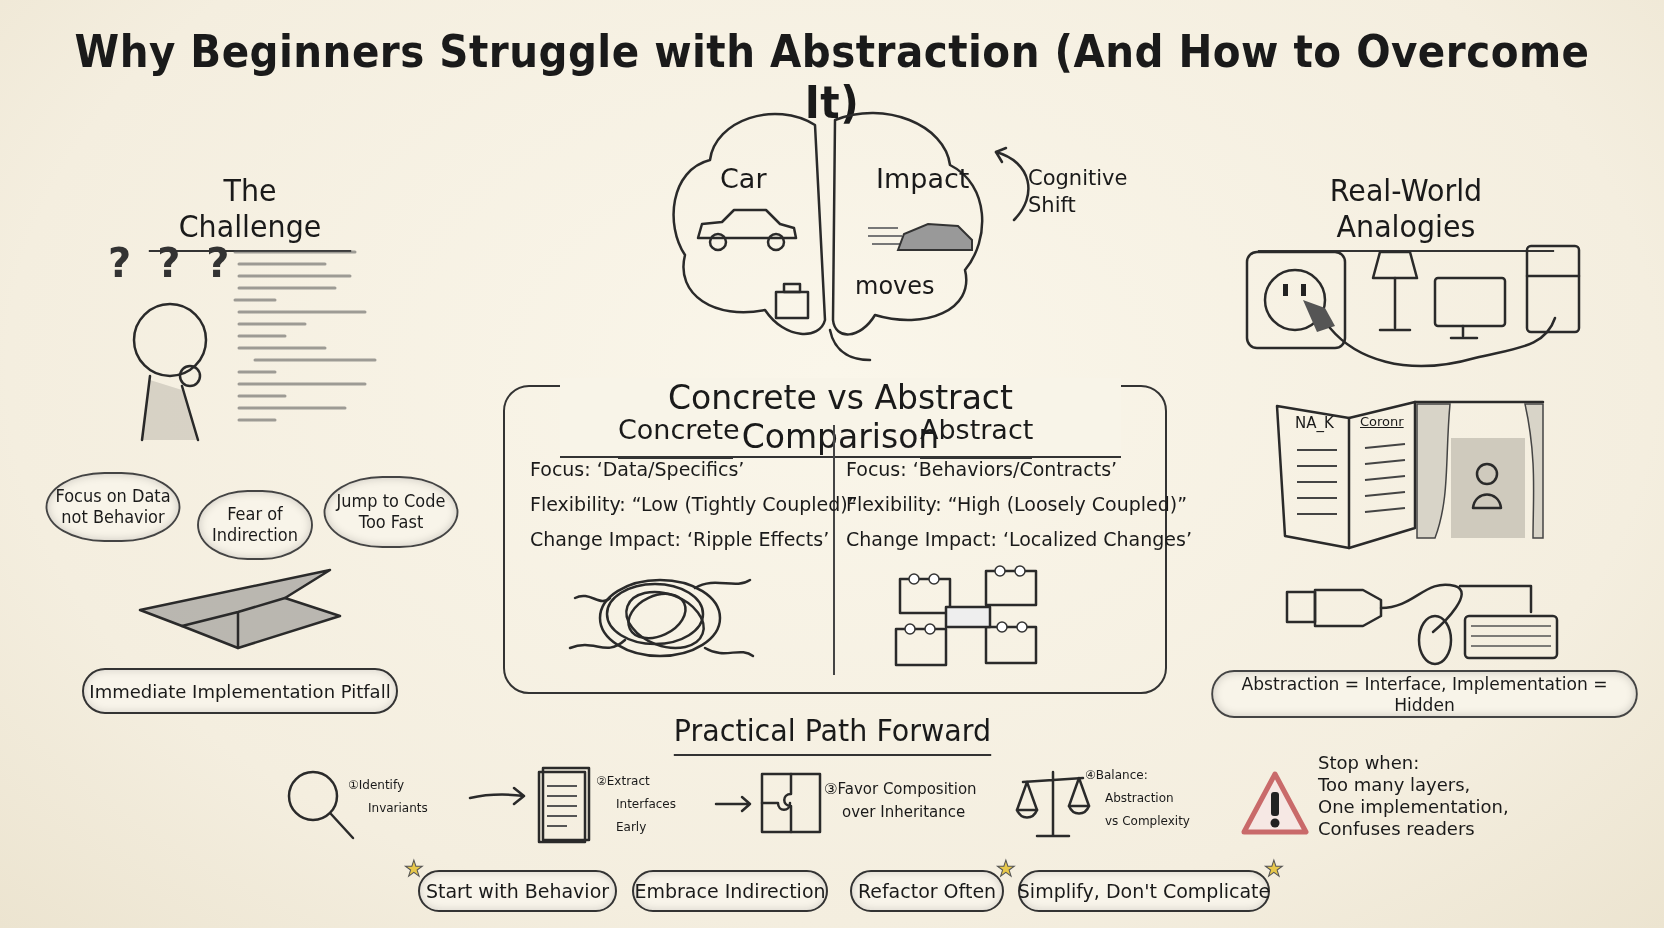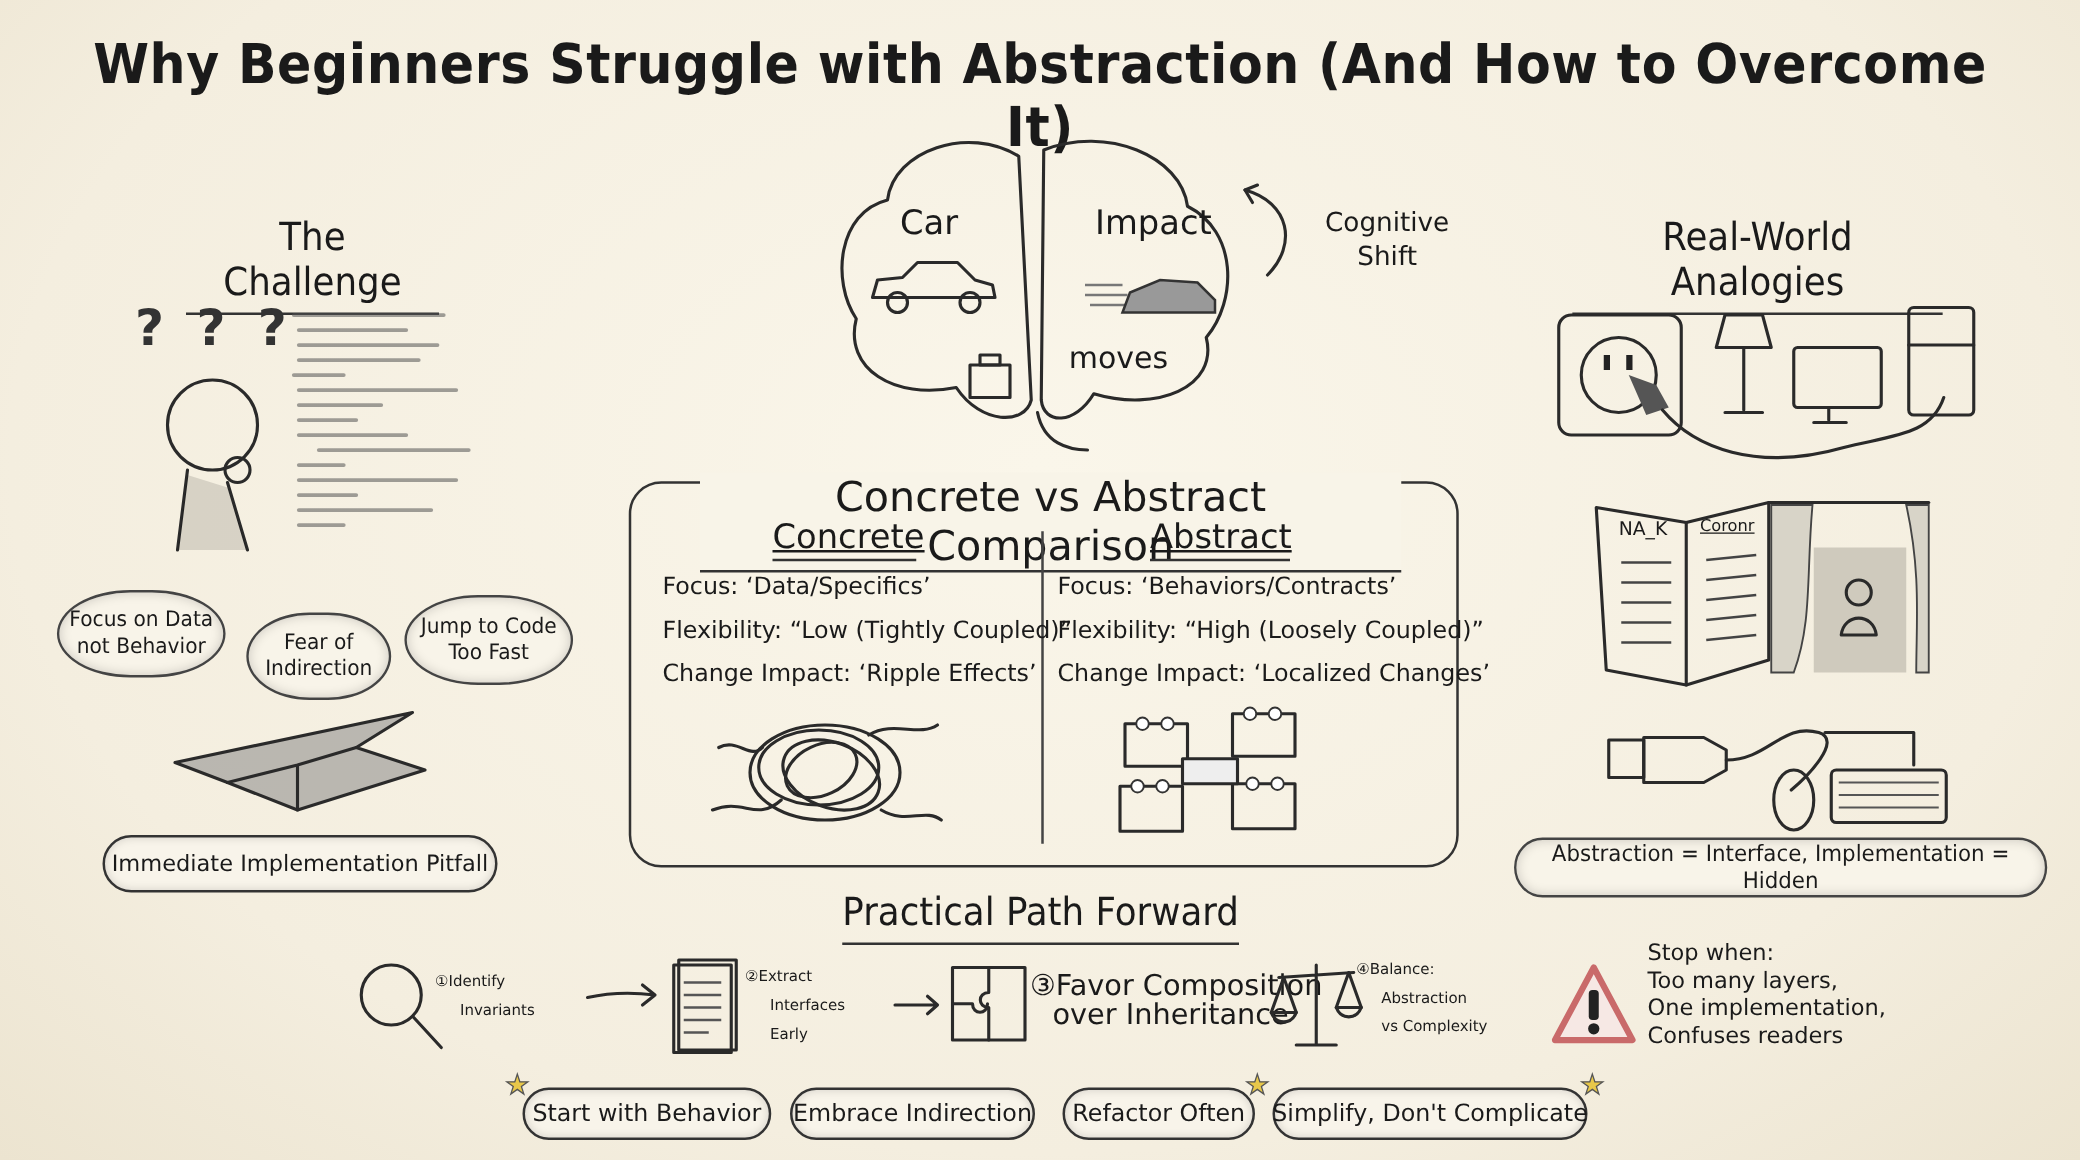--- a/index.html
+++ b/index.html
@@ -5,21 +5,21 @@
   html,body{margin:0;padding:0;}
   body{width:1664px;height:928px;overflow:hidden;background:#f6f1e3;font-family:"DejaVu Sans",sans-serif;color:#1a1a1a;}
   .canvas{position:relative;width:1664px;height:928px;background:radial-gradient(ellipse at 50% 40%,#faf6ea 0%,#f4eedf 70%,#ece4d0 100%);}
   .abs{position:absolute;}
   .title{left:0;top:26px;width:1664px;text-align:center;font-size:44px;font-weight:bold;letter-spacing:0.5px;font-family:"DejaVu Sans",sans-serif;transform:scaleX(0.92);}
   .sec-h{font-size:31px;text-align:center;padding-bottom:6px;border-bottom:2.5px solid #333;transform:scaleX(0.92);}
   .cloud{border:2.5px solid #444;border-radius:48%/55%;background:#f8f4e9;box-shadow:inset 0 0 10px rgba(0,0,0,0.18);text-align:center;font-size:17px;display:flex;align-items:center;justify-content:center;line-height:21px;transform:scaleX(0.95);}
   .pill{border:2.5px solid #333;border-radius:999px;background:#f8f4ea;box-shadow:inset 0 0 8px rgba(0,0,0,0.15);font-size:19px;display:flex;align-items:center;justify-content:center;white-space:nowrap;}
   .cmp-box{left:503px;top:385px;width:660px;height:305px;border:2.5px solid #333;border-radius:26px;}
   .cmp-title{left:560px;top:378px;width:545px;background:#f8f4e8;font-size:33px;text-align:center;padding:0 8px;border-bottom:2.5px solid #333;}
-  .col-h{font-size:27px;text-align:center;border-bottom:2px solid #333;padding-bottom:2px;text-decoration:underline;}
+  .col-h{font-size:27px;text-align:center;border-bottom:2px solid #333;padding-bottom:12px;}
   .row{font-size:19px;line-height:35px;white-space:nowrap;}
   .divider{left:833px;top:425px;width:2px;height:250px;background:#444;}
   .step{font-size:12px;line-height:23px;}
   .star{font-size:22px;color:#e8c84a;-webkit-text-stroke:1px #555;}
   svg{overflow:visible;}
   .stroke{stroke:#2a2a2a;fill:none;stroke-width:2.5;stroke-linecap:round;stroke-linejoin:round;}
 </style>
 </head>
 <body>
 
@@ -109,21 +109,21 @@
         <line x1="0" y1="22" x2="34" y2="22"></line>
         <line x1="4" y1="30" x2="34" y2="30"></line>
       </g>
     <path d="M30 36 L36 20 L60 10 L90 12 L104 26 L104 36 Z" fill="#999" stroke="#333" stroke-width="2"></path>
   </svg>
 
   <svg class="abs" style="left:986px;top:146px;" width="50" height="80">
     <path class="stroke" d="M28 74 C52 50 46 16 10 6"></path>
       <path class="stroke" d="M10 6 L20 2 M10 6 L16 16"></path>
   </svg>
-  <div class="abs" style="left:1060px;top:165px;font-size:21px;text-align:center;line-height:27px;">
+  <div class="abs" style="left:1028px;top:165px;font-size:21px;line-height:27px;">
     <div>Cognitive</div>
     <div>Shift</div>
   </div>
 
   <div class="abs cmp-box"></div>
   <div class="abs cmp-title">Concrete vs Abstract Comparison</div>
   <div class="abs divider"></div>
 
   <div class="abs col-h" style="left:618px;top:414px;width:115px;">Concrete</div>
   <div class="abs" style="left:530px;top:452px;">
@@ -256,21 +256,21 @@
     <div style="padding-left:20px;">Early</div>
   </div>
   <svg class="abs" style="left:714px;top:794px;" width="40" height="18">
       <path class="stroke" d="M2 10 L36 10 M28 3 L36 10 L28 17"></path>
     </svg>
 
   <svg class="abs" style="left:760px;top:772px;" width="62" height="62">
     <rect class="stroke" x="2" y="2" width="58" height="58" fill="#d6d2c6"></rect>
     <path class="stroke" d="M31 2 L31 22 C22 22 22 34 31 34 L31 60 M2 31 L18 31 C18 40 30 40 30 31"></path>
   </svg>
-  <div class="abs step" style="left:824px;top:778px;font-size:23px;">
+  <div class="abs step" style="left:824px;top:778px;font-size:15px;">
     <div><span>③</span><span>Favor Composition</span></div>
     <div style="padding-left:18px;">over Inheritance</div>
   </div>
 
   <svg class="abs" style="left:1015px;top:766px;" width="76" height="76">
     <path class="stroke" d="M38 6 L38 64 M8 16 L68 12 M22 70 L54 70 M38 64 L38 70"></path>
     <path class="stroke" d="M12 16 L2 44 M12 16 L22 44 M64 12 L54 40 M64 12 L74 40"></path>
     <path class="stroke" d="M2 44 C6 54 18 54 22 44 Z" fill="#ccc"></path>
     <path class="stroke" d="M54 40 C58 50 70 50 74 40 Z" fill="#ccc"></path>
   </svg>

